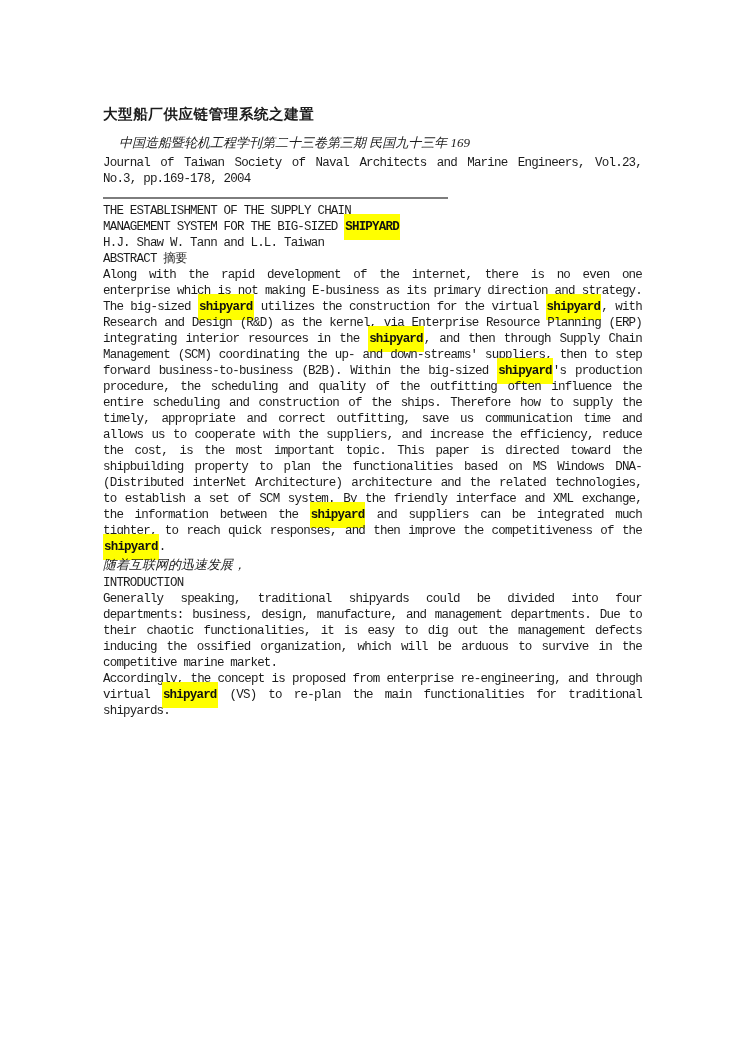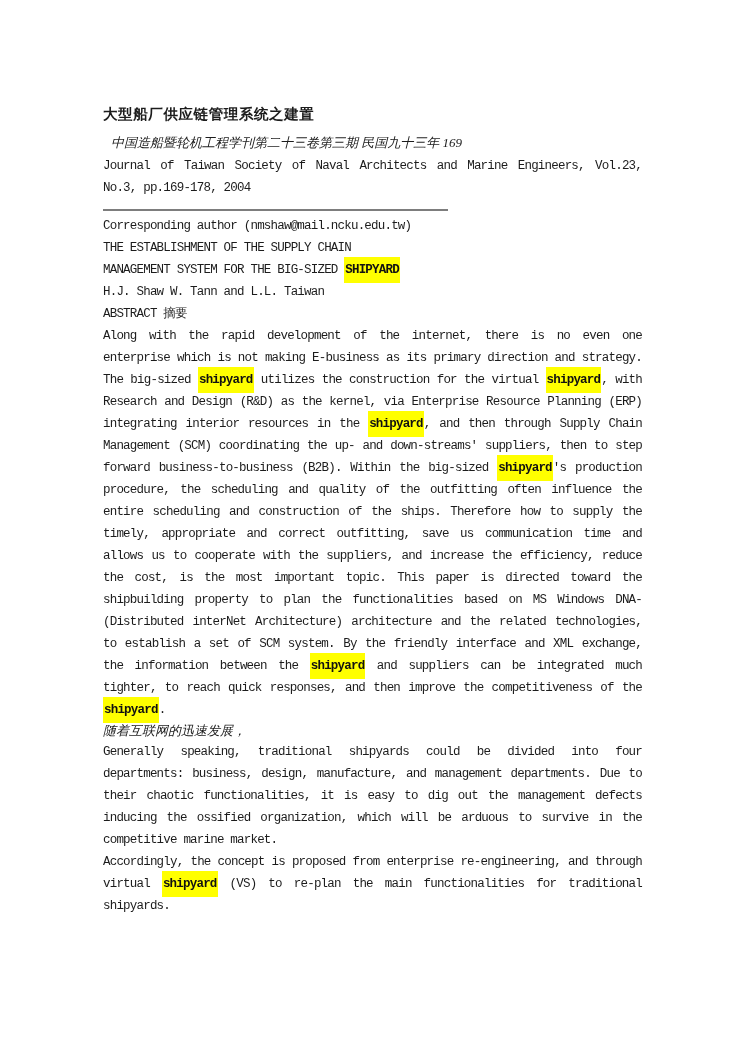--- a/index.html
+++ b/index.html
@@ -21,41 +21,41 @@
   }
   .content {
     position: absolute;
     left: 103px;
     top: 104px;
     width: 539px;
   }
   .mono {
     font-family: "Liberation Mono", "DejaVu Sans Mono", monospace;
     font-size: 12.5px;
-    line-height: 22px;
+    line-height: 16px;
     letter-spacing: -0.8px;
     margin: 0;
   }
   .justify { text-align: justify; }
   .title-zh {
     font-family: "Liberation Serif", "DejaVu Serif", serif;
     font-size: 14.5px;
     font-weight: bold;
     letter-spacing: 0.6px;
     line-height: 20px;
     margin: 0 0 9px 0;
   }
   .zh {
     font-family: "Liberation Serif", "DejaVu Serif", serif;
     font-size: 13px;
     line-height: 19.4px;
     margin: 0;
   }
   .kai { font-style: italic; }
-  .journal-zh { margin: 0 0 3px 8px; }
+  .journal-zh { margin: 0 0 3px 16px; }
   .spacer { height: 10px; }
   .author-rule {
     border: none;
     border-top: 2px solid var(--rule);
     width: 345px;
     margin: 0 0 4px 0;
   }
   .hl {
     background: var(--hl);
     font-weight: bold;
@@ -71,35 +71,35 @@
   <h1 class="title-zh">大型船厂供应链管理系统之建置</h1>
 
   <p class="zh kai journal-zh">中国造船暨轮机工程学刊第二十三卷第三期 民国九十三年 169</p>
 
   <p class="mono justify">Journal of Taiwan Society of Naval Architects and Marine Engineers, Vol.23, No.3, pp.169-178, 2004</p>
 
   <div class="spacer"></div>
 
   <hr class="author-rule">
 
-  <p class="mono">Corresponding author (nmshaw@mail.ncku.edu.tw)</p>
 
   <p class="mono">THE ESTABLISHMENT OF THE SUPPLY CHAIN</p>
 
   <p class="mono"><span>MANAGEMENT SYSTEM FOR THE BIG-SIZED </span><span class="hl">SHIPYARD</span></p>
 
   <p class="mono">H.J. Shaw W. Tann and L.L. Taiwan</p>
 
 
 
 
   <p class="mono">ABSTRACT 摘要</p>
 
   <p class="mono justify"><span>Along with the rapid development of the internet, there is no even one enterprise which is not making E-business as its primary direction and strategy. The big-sized </span><span class="hl">shipyard</span><span> utilizes the construction for the virtual </span><span class="hl">shipyard</span><span>, with Research and Design (R&amp;D) as the kernel, via Enterprise Resource Planning (ERP) integrating interior resources in the </span><span class="hl">shipyard</span><span>, and then through Supply Chain Management (SCM) coordinating the up- and down-streams' suppliers, then to step forward business-to-business (B2B). Within the big-sized </span><span class="hl">shipyard</span><span>'s production procedure, the scheduling and quality of the outfitting often influence the entire scheduling and construction of the ships. Therefore how to supply the timely, appropriate and correct outfitting, save us communication time and allows us to cooperate with the suppliers, and increase the efficiency, reduce the cost, is the most important topic. This paper is directed toward the shipbuilding property to plan the functionalities based on MS Windows DNA-(Distributed interNet Architecture) architecture and the related technologies, to establish a set of SCM system. By the friendly interface and XML exchange, the information between the </span><span class="hl">shipyard</span><span> and suppliers can be integrated much tighter, to reach quick responses, and then improve the competitiveness of the </span><span class="hl">shipyard</span><span>.</span></p>
 
   <p class="zh kai">随着互联网的迅速发展，</p>
 
+  <p class="mono">INTRODUCTION</p>
 
   <p class="mono justify">Generally speaking, traditional shipyards could be divided into four departments: business, design, manufacture, and management departments. Due to their chaotic functionalities, it is easy to dig out the management defects inducing the ossified organization, which will be arduous to survive in the competitive marine market.</p>
 
   <p class="mono justify"><span>Accordingly, the concept is proposed from enterprise re-engineering, and through virtual </span><span class="hl">shipyard</span><span> (VS) to re-plan the main functionalities for traditional shipyards.</span></p>
 
 </div>
 
 </body></html>

